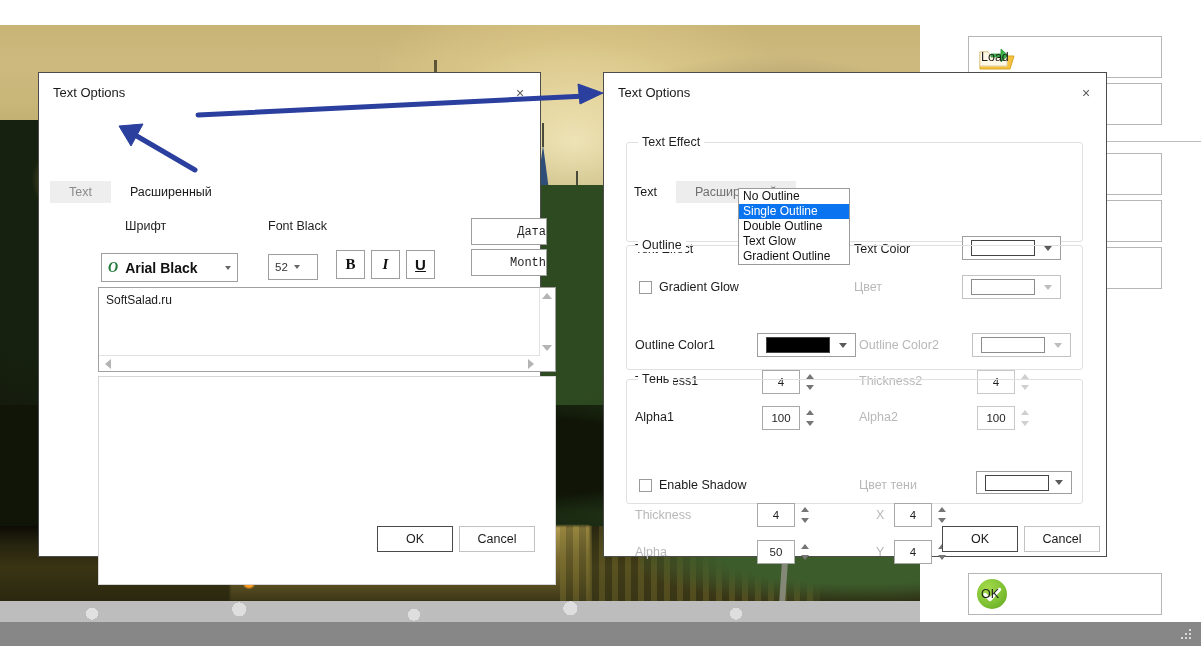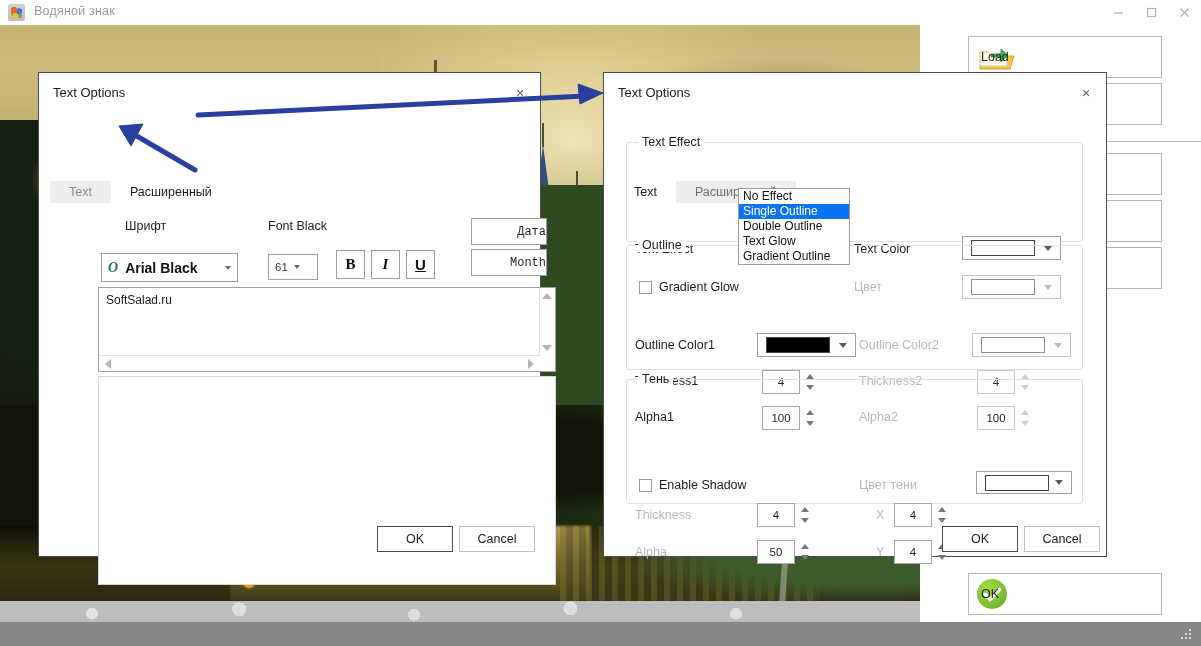--- a/index.html
+++ b/index.html
@@ -334,42 +334,20 @@
   .dd-item.sel{background:#0a73ef;color:#fff;}
 
   
   .arrows{position:absolute;left:0;top:0;width:1201px;height:646px;pointer-events:none;z-index:80;}
 </style>
 </head>
 <body>
 
 <div id="root">
 
-  <div class="titlebar">
-    <div class="tb-icon"></div>
-    <div class="tb-title">Водяной знак</div>
-    <div class="winbtns">
-      <div class="winbtn">
-        <svg width="11" height="11">
-            <line x1="1" y1="6" x2="10" y2="6" stroke="#b0b0b0" stroke-width="1.2"></line>
-          </svg>
-      </div>
-      <div class="winbtn">
-        <svg width="11" height="11">
-            <rect x="1.5" y="1.5" width="8" height="8" fill="none" stroke="#b0b0b0" stroke-width="1.2"></rect>
-          </svg>
-      </div>
-      <div class="winbtn">
-        <svg width="11" height="11">
-            <line x1="1.5" y1="1.5" x2="9.5" y2="9.5" stroke="#b0b0b0" stroke-width="1.3"></line>
-            <line x1="9.5" y1="1.5" x2="1.5" y2="9.5" stroke="#b0b0b0" stroke-width="1.3"></line>
-          </svg>
-      </div>
-    </div>
-  </div>
 
   <div class="topstrip"></div>
 
   <div class="canvas">
     <div class="photo">
       <div class="sky"></div>
       <div class="sky-glow"></div>
       <div class="sky-cloud"></div>
       <div class="dark-ridge-r"></div>
       <div class="tower"></div>
@@ -437,21 +415,21 @@
     <div class="lbl" style="left:62px;top:146px;margin-left:24px;">Шрифт</div>
     <div class="lbl" style="left:229px;top:146px;">Font Black</div>
 
     <div class="font-box">
       <span class="otf">O</span>
       <span class="font-name">Arial Black</span>
       <span class="caret-sm"></span>
     </div>
 
     <div class="size-box">
-      <span>61</span>
+      <span>52</span>
       <span class="caret-sm"></span>
     </div>
 
     <div class="fmt-btn" style="left:297px;">
       <b style="font-family:'Liberation Serif',serif;">B</b>
     </div>
     <div class="fmt-btn" style="left:332px;">
       <i style="font-family:'Liberation Serif',serif;font-weight:700;">I</i>
     </div>
     <div class="fmt-btn" style="left:367px;">
@@ -617,21 +595,21 @@
 
     <div class="dlg-btn primary" style="left:338px;top:453px;">
       <span>OK</span>
     </div>
     <div class="dlg-btn normal" style="left:420px;top:453px;">
       <span>Cancel</span>
     </div>
   </div>
 
   <div class="dropdown">
-    <div class="dd-item">No Effect</div>
+    <div class="dd-item">No Outline</div>
     <div class="dd-item sel">Single Outline</div>
     <div class="dd-item">Double Outline</div>
     <div class="dd-item">Text Glow</div>
     <div class="dd-item">Gradient Outline</div>
   </div>
 
   <svg class="arrows">
     <g fill="#2b3f9e" stroke="#2b3f9e">
       <line x1="198" y1="115" x2="586" y2="96" stroke-width="5" stroke-linecap="round"></line>
       <polygon points="603,93 578,84 580,104" stroke-width="1"></polygon>

